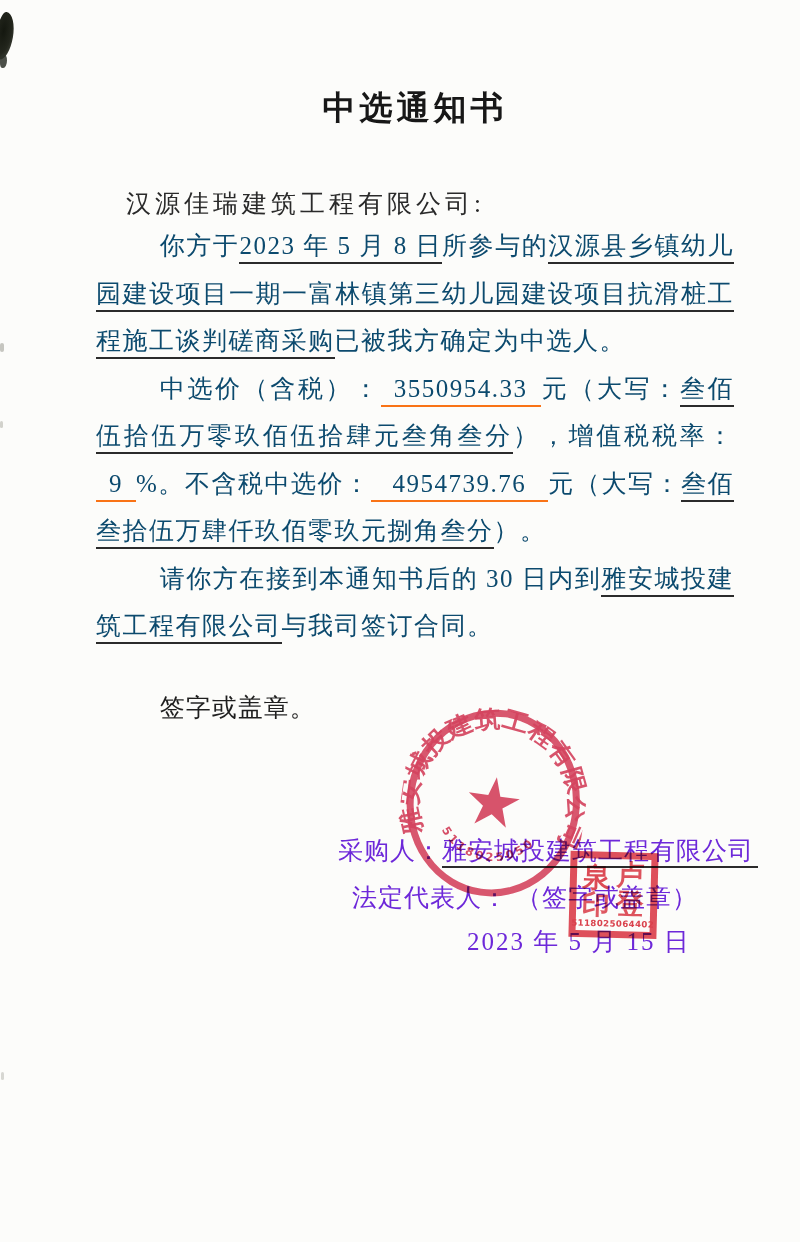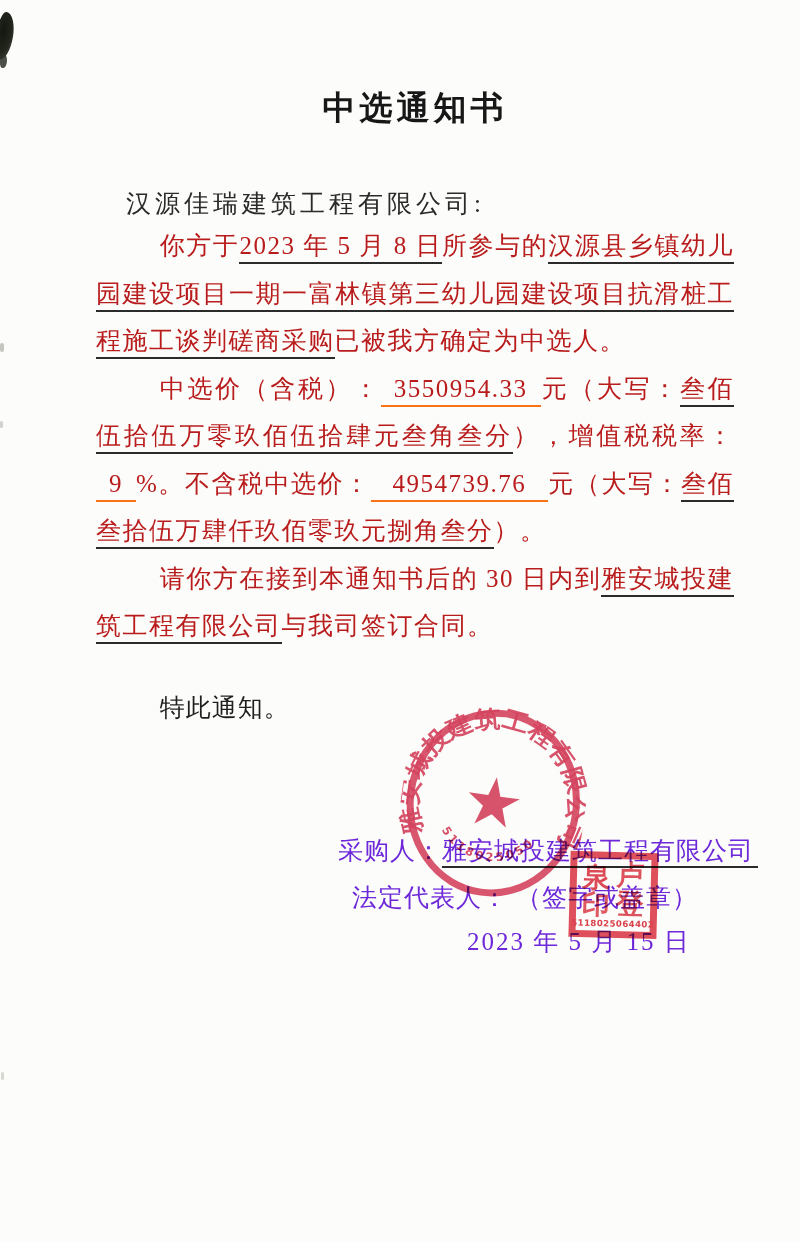--- a/index.html
+++ b/index.html
@@ -35,21 +35,21 @@
     letter-spacing: 4px;
     color: #2a2a2a;
   }
   .para {
     margin: 0;
     font-size: 25px;
     line-height: 47.5px;
     text-align: justify;
     text-indent: 2.55em;
     letter-spacing: 1.5px;
-    color: #b91c1c;
+    color: #0c4a6e;
   }
   .para.first { margin-top: 2px; }
   .closing {
     margin: 34px 0 0 0;
     font-size: 25px;
     line-height: 47.5px;
     text-indent: 2.55em;
     letter-spacing: 1px;
   }
   .u {
@@ -131,21 +131,21 @@
     <h1 class="title">中选通知书</h1>
 
     <div class="addressee">汉源佳瑞建筑工程有限公司:</div>
 
     <p class="para first"><span>你方于</span><span class="u nowrap">2023 年 5 月 8 日</span><span>所参与的</span><span class="u">汉源县乡镇幼儿园建设项目一期一富林镇第三幼儿园建设项目抗滑桩工程施工谈判磋商采购</span><span>已被我方确定为中选人。</span></p>
 
     <p class="para"><span>中选价（含税）：</span><span class="u-num">3550954.33</span><span>元（大写：</span><span class="u">叁佰伍拾伍万零玖佰伍拾肆元叁角叁分</span><span>），增值税税率：</span><span class="u-num">9</span><span>%。不含税中选价：</span><span class="u-num wide">4954739.76</span><span>元（大写：</span><span class="u">叁佰叁拾伍万肆仟玖佰零玖元捌角叁分</span><span>）。</span></p>
 
     <p class="para"><span>请你方在接到本通知书后的 30 日内到</span><span class="u">雅安城投建筑工程有限公司</span><span>与我司签订合同。</span></p>
 
-    <p class="closing">特此通知。</p>
+    <p class="closing">签字或盖章。</p>
   </div>
 
   <div class="sig-line sig-buyer"><span>采购人：</span><span class="u">雅安城投建筑工程有限公司</span></div>
 
   <div class="sig-line sig-rep">
       <span>法定代表人：</span>
       <span>（签字或盖章）</span>
     </div>
 
   <div class="sig-line sig-date">2023 年 5 月 15 日</div>

